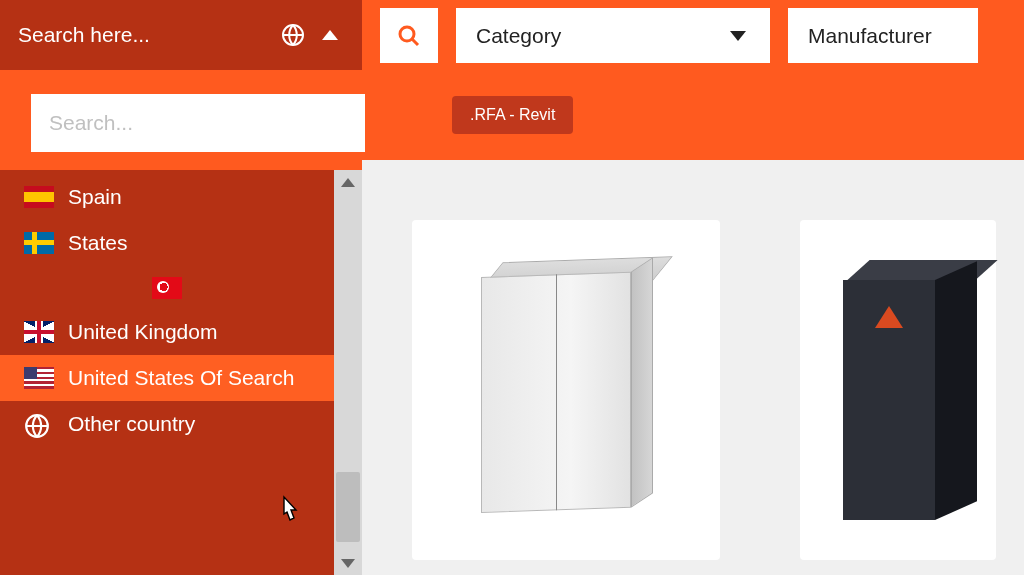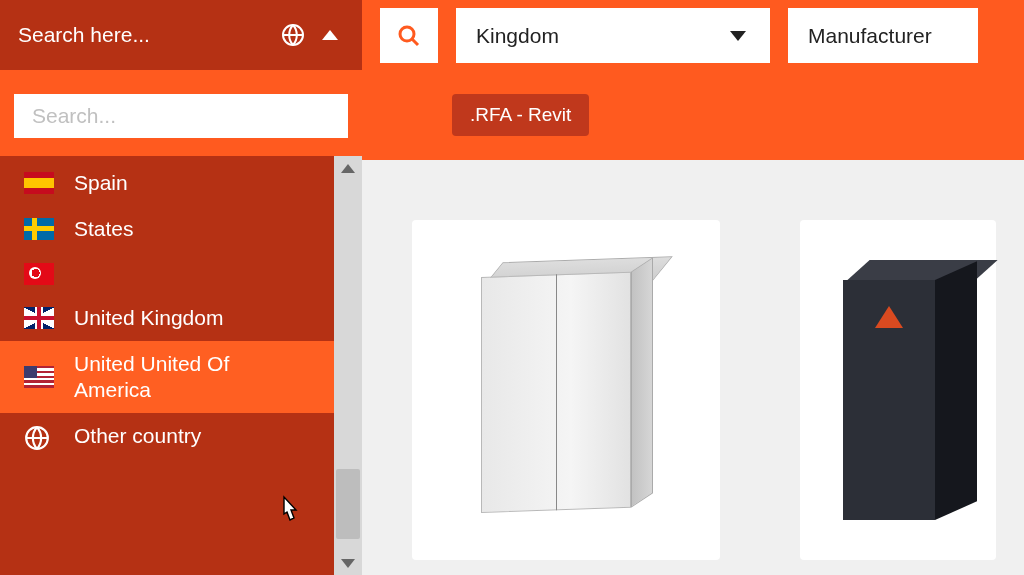--- a/index.html
+++ b/index.html
@@ -99,69 +99,71 @@
     background: var(--orange-bright);
     display: flex;
     align-items: center;
     padding-left: 452px;
     gap: 12px;
     z-index: 3;
   }
   .chip {
     background: var(--orange-filter-chip);
     color: #fff;
-    font-size: 19px;
+    font-size: 16px;
     padding: 10px 18px;
     border-radius: 4px;
   }
 
   
   .region-dropdown {
     position: absolute;
     left: 0; top: 70px;
     width: 362px;
     height: 505px;
     background: var(--orange-dark);
     z-index: 10;
     display: flex; flex-direction: column;
     border-top: 6px solid var(--orange-bright);
   }
   .dropdown-search-wrap {
     padding: 18px 14px 18px 14px;
     background: var(--orange-bright);
   }
   .dropdown-search {
-    width: 100%; height: 44px;
+    width: 100%; height: 58px;
     background: var(--white);
     border: none;
     font-size: 21px;
     padding: 16px 18px;
     color: #555;
     outline: none;
+    margin-left: 17px;
   }
   .dropdown-search::placeholder { color: var(--grey-placeholder); }
 
   .dropdown-list {
     position: relative;
     flex: 1;
     display: flex;
   }
   .dropdown-items {
     flex: 1;
     padding-top: 4px;
   }
   .country-item {
     display: flex;
     align-items: center;
-    gap: 20px;
+    gap: 14px;
     padding: 10px 24px;
     color: #fff;
     font-size: 21px;
     cursor: pointer;
     line-height: 1.25;
+    justify-content: center;
   }
   .country-item.hovered {
     background: var(--orange-hover);
   }
   .country-item .flag {
     width: 30px; height: 22px;
     flex-shrink: 0;
     display: inline-block;
   }
   .country-item .globe-flag svg { width: 26px; height: 26px; }
@@ -334,21 +336,21 @@
   </div>
 
   <div class="search-btn">
     <svg viewBox="0 0 24 24" fill="none" stroke="#ff5a1f" stroke-width="3">
       <circle cx="10" cy="10" r="7"></circle>
         <path d="m15 15 6 6"></path>
     </svg>
   </div>
 
   <div class="filter-box category">
-    <span>Kingdom</span>
+    <span>Category</span>
     <span class="caret-down"></span>
   </div>
 
   <div class="filter-box manufacturer">
     <span>Manufacturer</span>
   </div>
 </div>
 
 <div class="chip-row">
   <div class="chip">
@@ -373,21 +375,21 @@
         </div>
         <div class="country-item">
           <span class="flag flag-tr"></span>
         </div>
         <div class="country-item">
           <span class="flag flag-gb"></span>
           <span class="label">United Kingdom</span>
         </div>
         <div class="country-item hovered">
           <span class="flag flag-us"></span>
-          <span class="label">United United Of America</span>
+          <span class="label">United States Of Search</span>
         </div>
         <div class="country-item">
           <span class="flag globe-flag"><svg viewBox="0 0 24 24" fill="none" stroke="#fff" stroke-width="2">
               <circle cx="12" cy="12" r="10"></circle>
               <path d="M2 12h20M12 2a15 15 0 0 1 0 20M12 2a15 15 0 0 0 0 20"></path>
             </svg></span>
           <span class="label">Other country</span>
         </div>
       </div>
 

